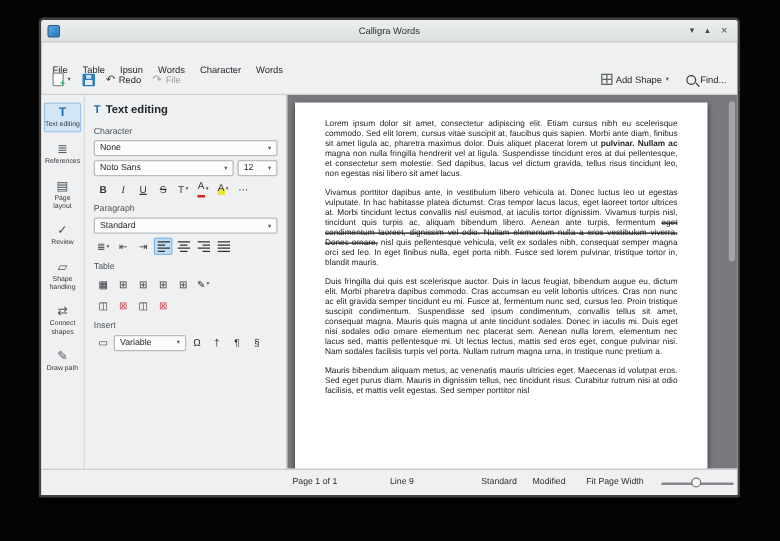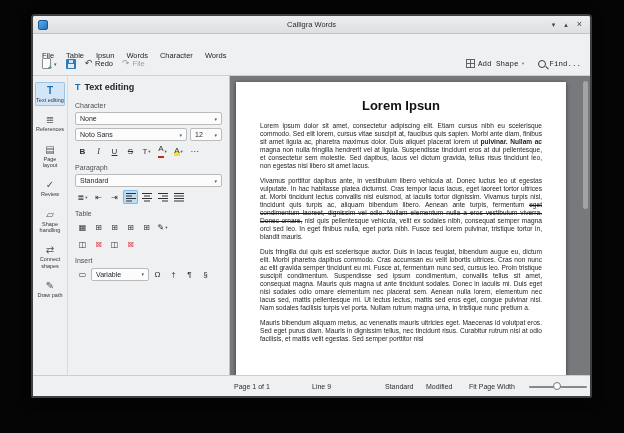--- a/index.html
+++ b/index.html
@@ -30,21 +30,21 @@
     border-bottom:1px solid #cdcfd0;flex:0 0 auto;}
   .tbtn{display:flex;align-items:center;gap:3px;font-size:7.5px;color:#232629;padding:2px 2px;border-radius:2px;}
   .tbtn.disabled{color:#9fa1a3;}
   .tb-ic{font-size:9px;line-height:9px;color:#3a3d3f;}
   .newdoc{width:9px;height:11px;background:#fdfdfd;border:1px solid #8a8c8e;border-radius:1px;position:relative;box-sizing:border-box;}
   .newdoc::after{content:"+";position:absolute;right:-2px;bottom:-3px;color:#27ae60;font-size:7px;font-weight:bold;}
   .floppy{width:10px;height:10px;background:#2e7cba;border-radius:1px;position:relative;}
   .floppy::after{content:"";position:absolute;left:2px;bottom:1px;width:6px;height:4px;background:#e8eaeb;}
   .floppy::before{content:"";position:absolute;left:3px;top:1px;width:4px;height:3px;background:#cfe3f2;}
   .chev-s{font-size:5px;color:#55585a;}
-  .tb-right{margin-left:auto;display:flex;align-items:center;gap:10px;font-family:Liberation Mono, monospace;}
+  .tb-right{margin-left:auto;display:flex;align-items:center;gap:10px;}
   .gridic{width:9px;height:9px;box-sizing:border-box;border:1px solid #5f6264;
     background:linear-gradient(#5f6264,#5f6264) center/1px 100% no-repeat,
                linear-gradient(#5f6264,#5f6264) center/100% 1px no-repeat;}
   .mag{width:6px;height:6px;border:1.3px solid #3a3d3f;border-radius:50%;position:relative;display:inline-block;}
   .mag::after{content:"";position:absolute;width:3.5px;height:1.4px;background:#3a3d3f;
     transform:rotate(45deg);right:-3px;bottom:-1.5px;}
   
   .main{flex:1 1 auto;display:flex;min-height:0;}
   
   .tool-strip{width:34px;flex:0 0 auto;background:#eff0f1;border-right:1px solid #d8dadb;
@@ -287,21 +287,20 @@
         </span>
         <span class="btn">Ω</span>
         <span class="btn">†</span>
         <span class="btn">¶</span>
         <span class="btn">§</span>
       </div>
     </div>
 
     <div class="doc-area">
       <div class="page">
-        <div class="doc-title">Lorem Ipsun</div>
         <p><span>Lorem ipsum dolor sit amet, consectetur adipiscing elit. Etiam cursus nibh eu scelerisque commodo. Sed elit lorem, cursus vitae suscipit at, faucibus quis sapien. Morbi ante diam, finibus sit amet ligula ac, pharetra maximus dolor. Duis aliquet placerat lorem ut </span><b>pulvinar. Nullam ac</b><span> magna non nulla fringilla hendrerit vel at ligula. Suspendisse tincidunt eros at dui pellentesque, et consectetur sem molestie. Sed dapibus, lacus vel dictum gravida, tellus risus tincidunt leo, non egestas nisi libero sit amet lacus.</span></p>
         <p><span>Vivamus porttitor dapibus ante, in vestibulum libero vehicula at. Donec luctus leo ut egestas vulputate. In hac habitasse platea dictumst. Cras tempor lacus lacus, eget laoreet tortor ultrices at. Morbi tincidunt lectus convallis nisl euismod, at iaculis tortor dignissim. Vivamus turpis nisl, tincidunt quis turpis ac, aliquam bibendum libero. Aenean ante turpis, fermentum </span><s>eget condimentum laoreet, dignissim vel odio. Nullam elementum nulla a eros vestibulum viverra. Donec ornare,</s><span> nisl quis pellentesque vehicula, velit ex sodales nibh, consequat semper magna orci sed leo. In eget finibus nulla, eget porta nibh. Fusce sed lorem pulvinar, tristique tortor in, blandit mauris.</span></p>
         <p>Duis fringilla dui quis est scelerisque auctor. Duis in lacus feugiat, bibendum augue eu, dictum elit. Morbi pharetra dapibus commodo. Cras accumsan eu velit lobortis ultrices. Cras non nunc ac elit gravida semper tincidunt eu mi. Fusce at, fermentum nunc sed, cursus leo. Proin tristique suscipit condimentum. Suspendisse sed ipsum condimentum, convallis tellus sit amet, consequat magna. Mauris quis magna ut ante tincidunt sodales. Donec in iaculis mi. Duis eget nisi sodales odio ornare elementum nec placerat sem. Aenean nulla lorem, elementum nec lacus sed, mattis pellentesque mi. Ut lectus lectus, mattis sed eros eget, congue pulvinar nisi. Nam sodales facilisis turpis vel porta. Nullam rutrum magna urna, in tristique nunc pretium a.</p>
         <p>Mauris bibendum aliquam metus, ac venenatis mauris ultricies eget. Maecenas id volutpat eros. Sed eget purus diam. Mauris in dignissim tellus, nec tincidunt risus. Curabitur rutrum nisi at odio facilisis, et mattis velit egestas. Sed semper porttitor nisl</p>
       </div>
       <div class="vscroll">
         <div class="vthumb"></div>
       </div>
     </div>
   </div>

